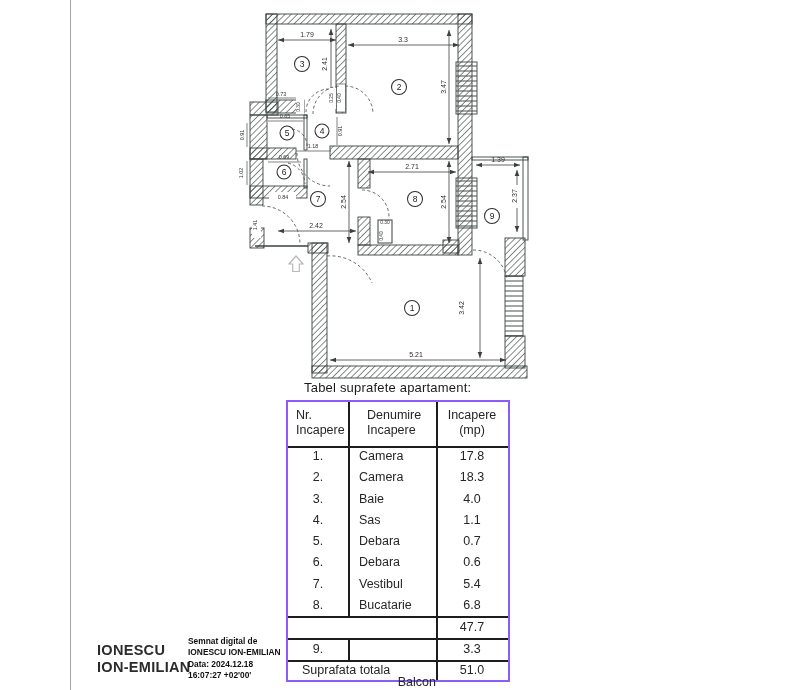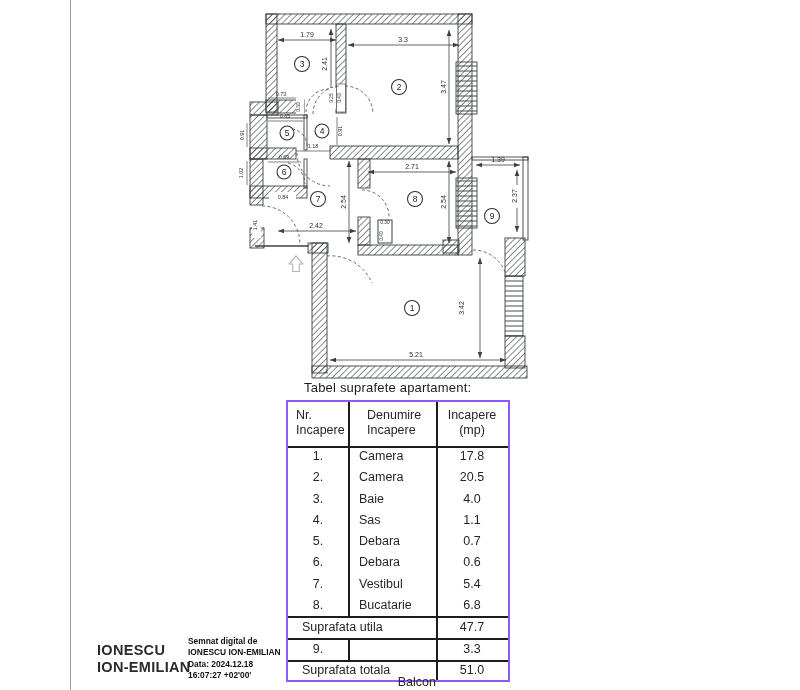--- a/index.html
+++ b/index.html
@@ -232,21 +232,21 @@
     </div>
 
     <div class="row" style="top:44px;">
       <span class="cnr">1.</span>
       <span class="cnm">Camera</span>
       <span class="car">17.8</span>
     </div>
     <div class="row" style="top:65.25px;">
       <span class="cnr">2.</span>
       <span class="cnm">Camera</span>
-      <span class="car">20.5</span>
+      <span class="car">18.3</span>
     </div>
     <div class="row" style="top:86.5px;">
       <span class="cnr">3.</span>
       <span class="cnm">Baie</span>
       <span class="car">4.0</span>
     </div>
     <div class="row" style="top:107.75px;">
       <span class="cnr">4.</span>
       <span class="cnm">Sas</span>
       <span class="car">1.1</span>
@@ -266,21 +266,20 @@
       <span class="cnm">Vestibul</span>
       <span class="car">5.4</span>
     </div>
     <div class="row" style="top:192.75px;">
       <span class="cnr">8.</span>
       <span class="cnm">Bucatarie</span>
       <span class="car">6.8</span>
     </div>
 
     <div class="sumrow" style="top:214px;">
-      <span class="sumlab">Suprafata utila</span>
       <span class="car">47.7</span>
     </div>
     <div class="sumrow" style="top:236px;">
       <span class="cnr">9.</span>
       <span class="balcname">Balcon</span>
       <span class="car">3.3</span>
     </div>
     <div class="sumrow" style="top:258px;height:20px;line-height:20px;">
       <span class="sumlab">Suprafata totala</span>
       <span class="car">51.0</span>

